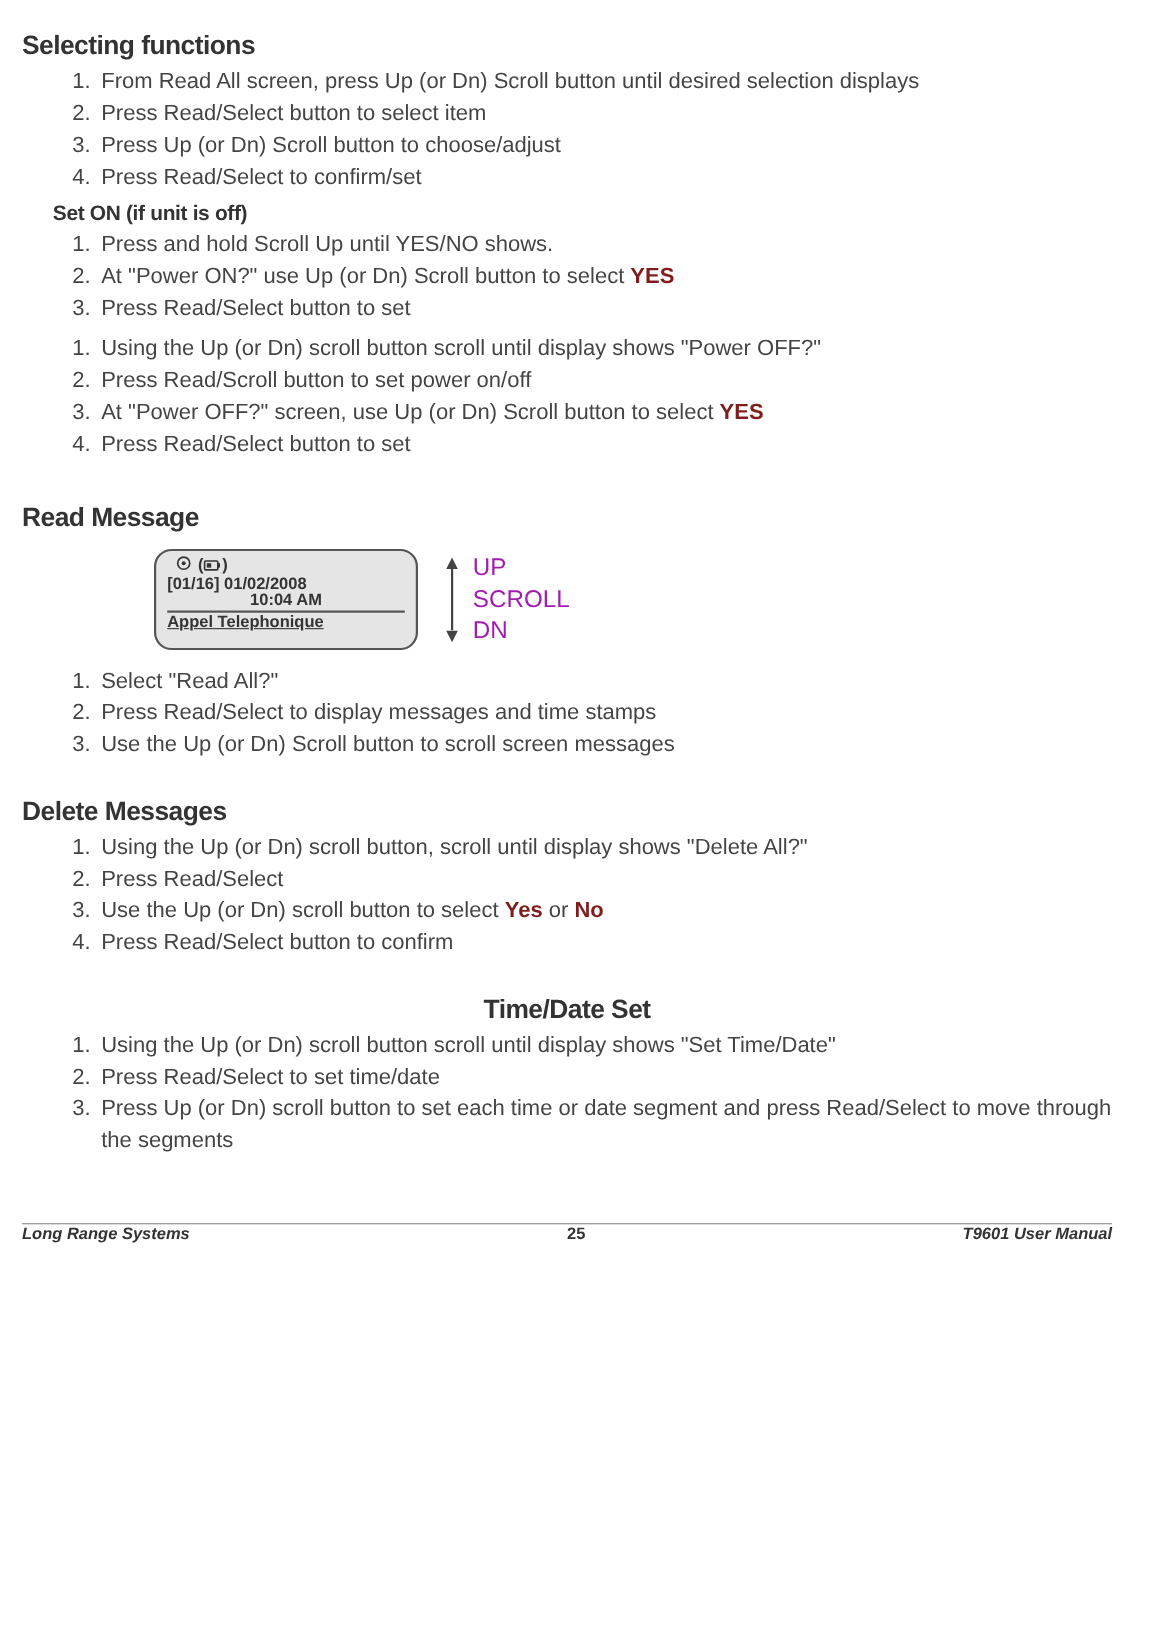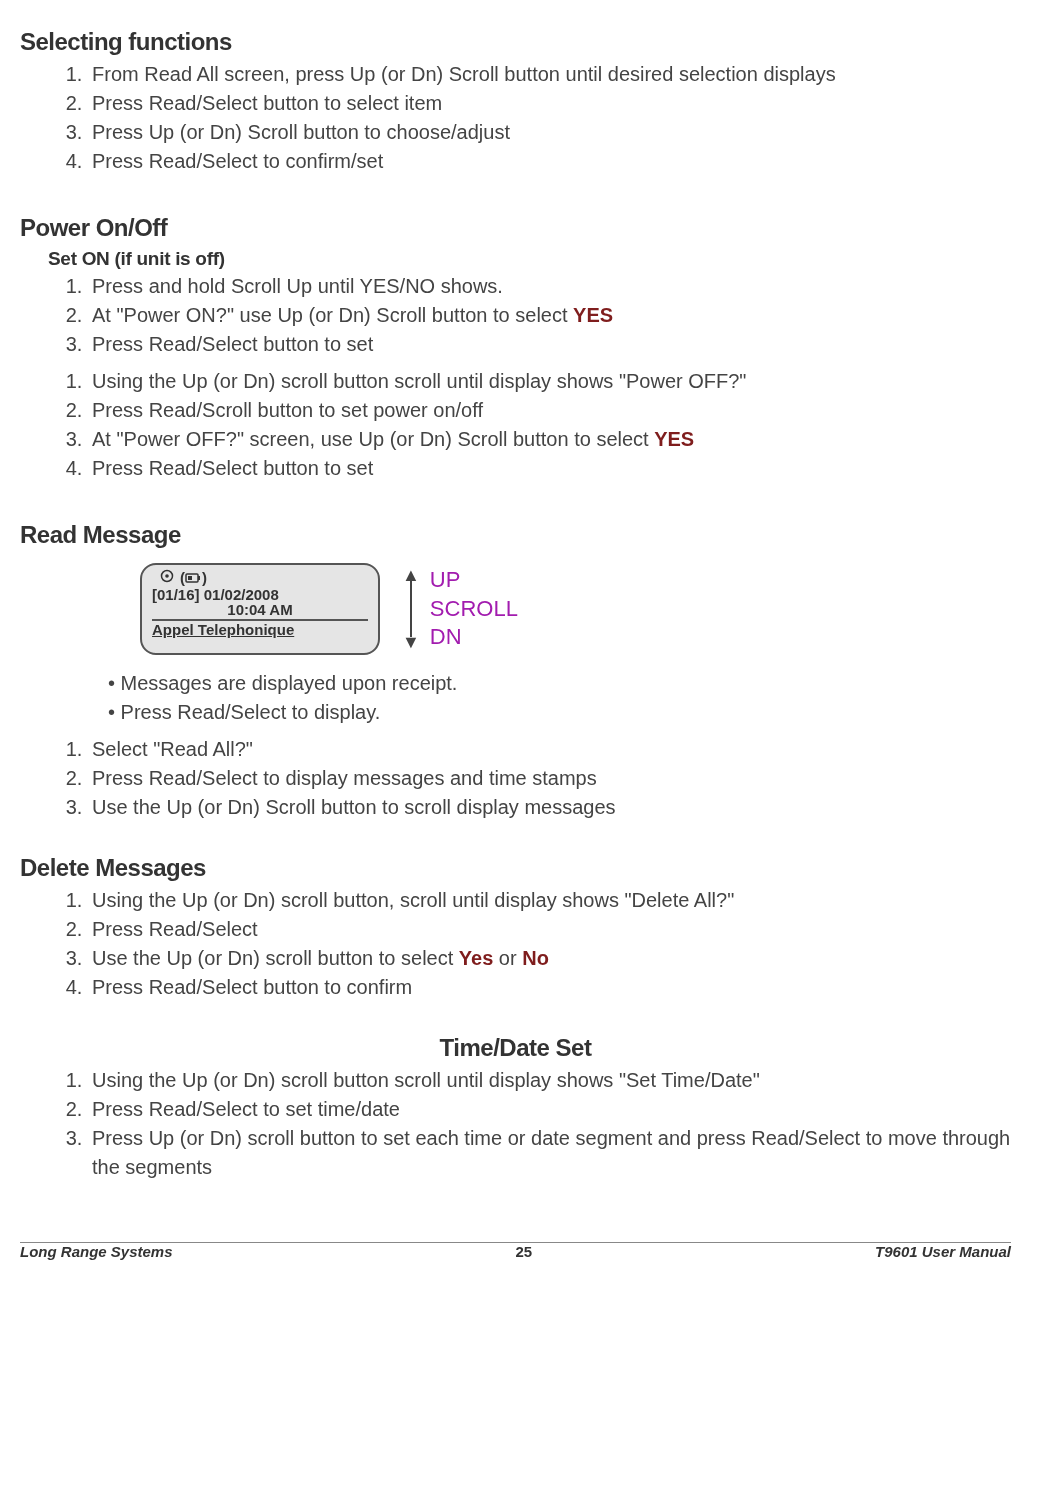--- a/index.html
+++ b/index.html
@@ -115,21 +115,20 @@
 <div class="page">
 
   <h2 class="section">Selecting functions</h2>
   <ol class="steps">
     <li>From Read All screen, press Up (or Dn) Scroll button until desired selection displays</li>
     <li>Press Read/Select button to select item</li>
     <li>Press Up (or Dn) Scroll button to choose/adjust</li>
     <li>Press Read/Select to confirm/set</li>
   </ol>
 
-  <h2 class="section" style="margin-top:38px;">Power On/Off</h2>
   <h3 class="sub">Set ON (if unit is off)</h3>
   <ol class="steps">
     <li>Press and hold Scroll Up until YES/NO shows.</li>
     <li>
       <span>At "Power ON?" use Up (or Dn) Scroll button to select </span><span class="bold">YES</span>
     </li>
     <li>Press Read/Select button to set</li>
   </ol>
 
   <ol class="steps">
@@ -173,29 +172,25 @@
       <div class="arrow-line"></div>
       <div class="arrow-dn">▼</div>
     </div>
     <div class="labels-col">
       <div>UP</div>
       <div>SCROLL</div>
       <div>DN</div>
     </div>
   </div>
 
-  <ul class="bullets" style="margin-left:100px;">
-    <li>Messages are displayed upon receipt.</li>
-    <li>Press Read/Select to display.</li>
-  </ul>
 
   <ol class="steps">
     <li>Select "Read All?"</li>
     <li>Press Read/Select to display messages and time stamps</li>
-    <li>Use the Up (or Dn) Scroll button to scroll display messages</li>
+    <li>Use the Up (or Dn) Scroll button to scroll screen messages</li>
   </ol>
 
   <h2 class="section" style="margin-top:32px;">Delete Messages</h2>
   <ol class="steps">
     <li>Using the Up (or Dn) scroll button, scroll until display shows "Delete All?"</li>
     <li>Press Read/Select</li>
     <li>
       <span>Use the Up (or Dn) scroll button to select </span><span class="bold">Yes</span><span> or </span><span class="bold">No</span>
     </li>
     <li>Press Read/Select button to confirm</li>

